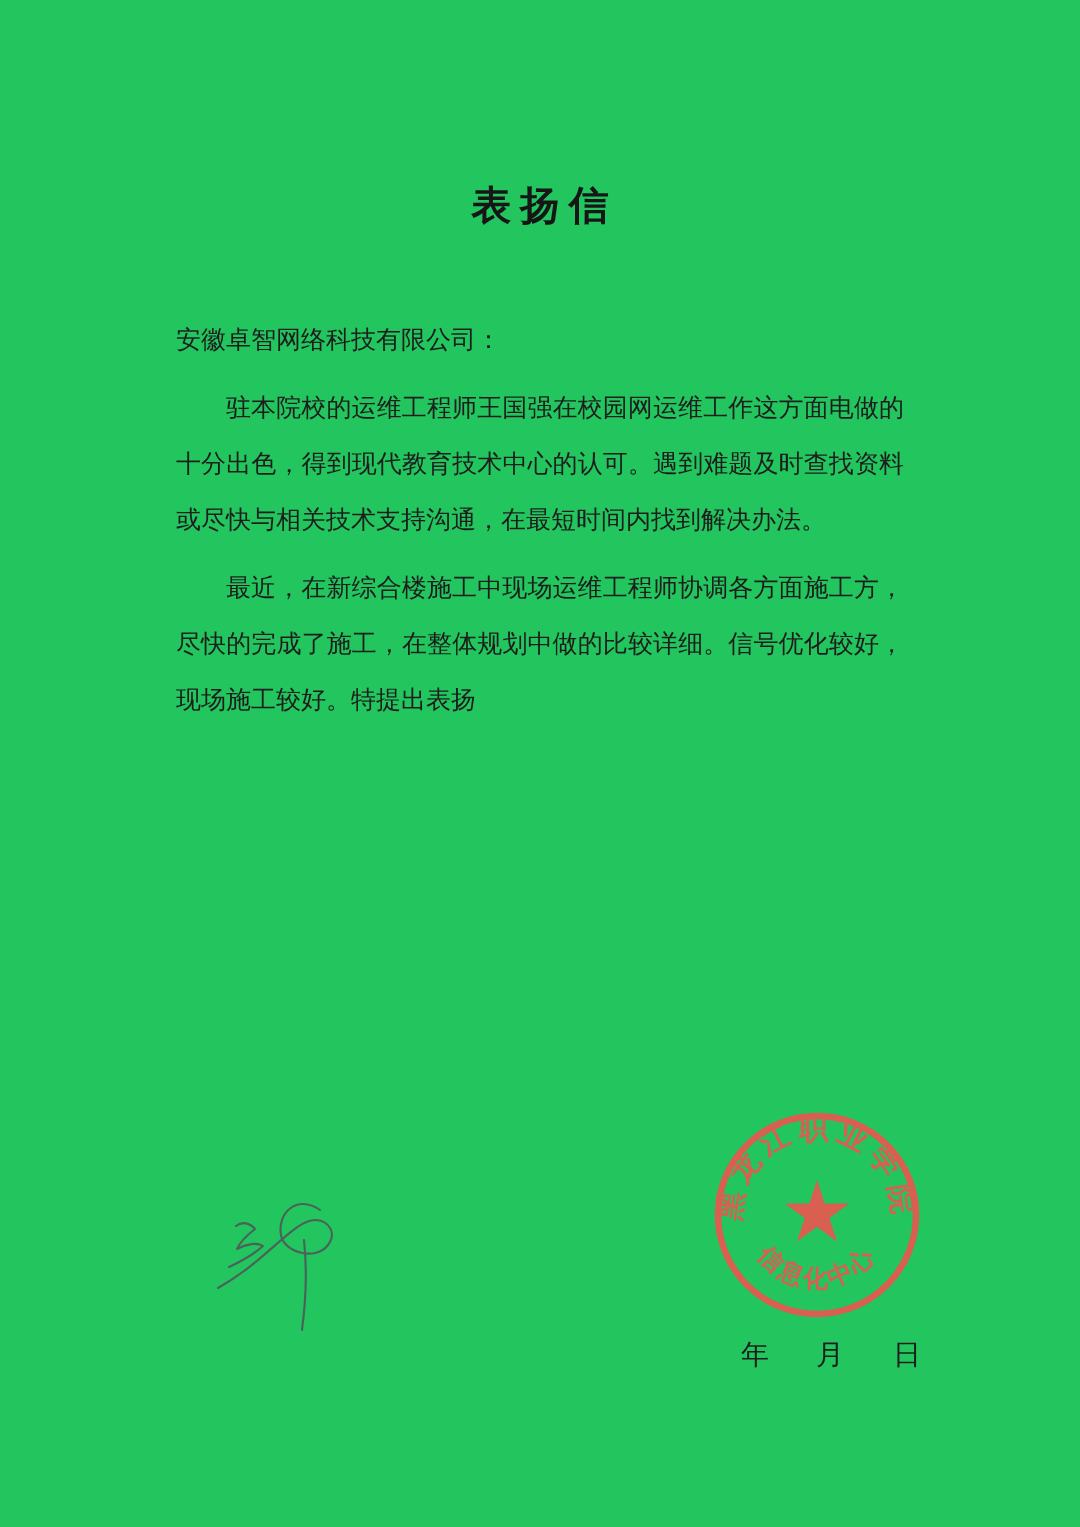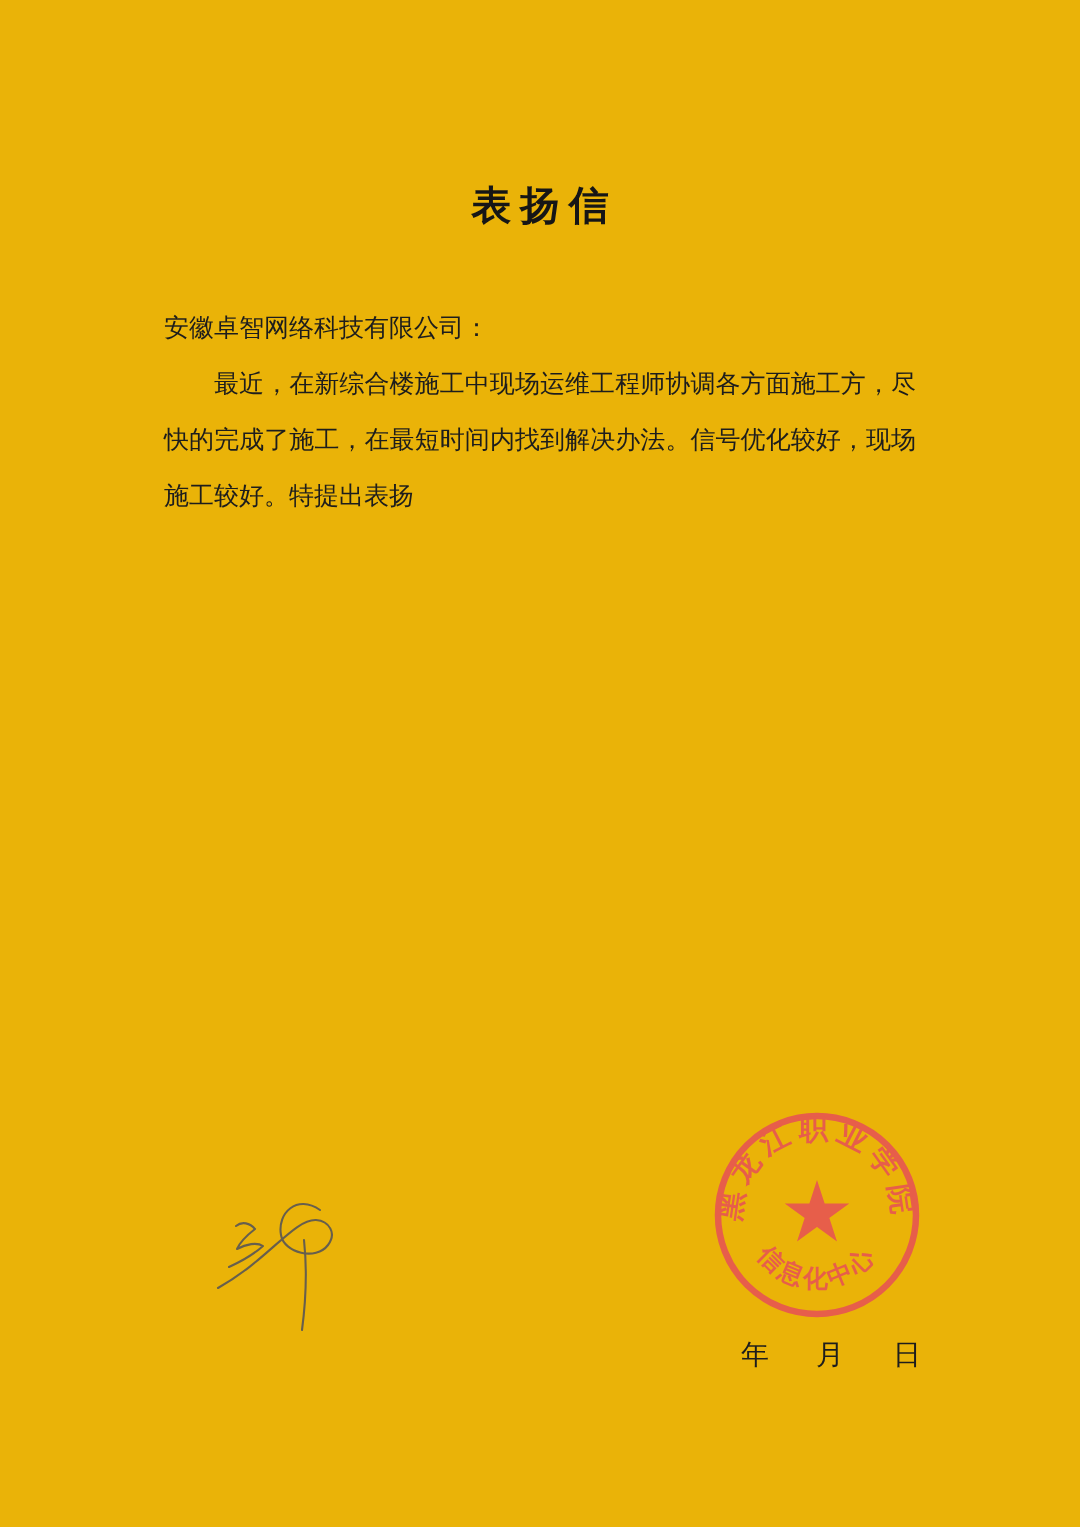--- a/index.html
+++ b/index.html
@@ -1,21 +1,21 @@
 <!DOCTYPE html>
 <html><head>
 <meta charset="utf-8">
 <style>
   html, body { margin: 0; padding: 0; background: #ffffff; }
   .page {
     position: relative;
     width: 1080px;
     height: 1527px;
     margin: 0 auto;
-    background: #eab308;
+    background: #22c55e;
     font-family: "Liberation Serif", "DejaVu Serif", serif;
     color: #1e1e1e;
     overflow: hidden;
     text-decoration: underline;
   }
   .doc-title {
     position: absolute;
     top: 178px;
     left: 0;
     width: 100%;
@@ -31,21 +31,21 @@
     position: absolute;
     left: 164px;
     top: 300px;
     width: 752px;
     font-size: 25px;
     line-height: 56px;
     text-align: justify;
     text-justify: inter-character;
     color: #1d1d1d;
   }
-  .letter-body p { margin: 0; text-indent: 2em; }
+  .letter-body p { margin: 12px; text-indent: 2em; }
   .letter-body p.salutation { text-indent: 0; }
   .signature-svg {
     position: absolute;
     left: 180px;
     top: 1180px;
   }
   .seal-svg {
     position: absolute;
     left: 711px;
     top: 1109px;
@@ -71,21 +71,22 @@
 </style>
 </head>
 <body>
 
 <div class="page">
 
   <h1 class="doc-title">表扬信</h1>
 
   <div class="letter-body">
     <p class="salutation">安徽卓智网络科技有限公司：</p>
-    <p>最近，在新综合楼施工中现场运维工程师协调各方面施工方，尽快的完成了施工，在最短时间内找到解决办法。信号优化较好，现场施工较好。特提出表扬</p>
+    <p>驻本院校的运维工程师王国强在校园网运维工作这方面电做的十分出色，得到现代教育技术中心的认可。遇到难题及时查找资料或尽快与相关技术支持沟通，在最短时间内找到解决办法。</p>
+    <p>最近，在新综合楼施工中现场运维工程师协调各方面施工方，尽快的完成了施工，在整体规划中做的比较详细。信号优化较好，现场施工较好。特提出表扬</p>
   </div>
 
   <svg class="signature-svg" width="220" height="160" viewBox="0 0 220 160" aria-hidden="true">
     <g fill="none" stroke-linecap="round" stroke-linejoin="round" stroke="#51515a" stroke-width="2.1" opacity="0.85">
       <path d="M56,46 C62,41 70,43 75,49 C66,56 60,62 57,69 C66,64 77,62 83,66 C73,75 60,82 49,87"></path>
       <path d="M140,30 C117,14 97,33 101,55 C104,73 136,81 148,65 C157,53 149,41 136,40 C114,39 88,80 38,108"></path>
       <path d="M124,60 C127,88 126,120 122,150"></path>
     </g>
   </svg>
 

